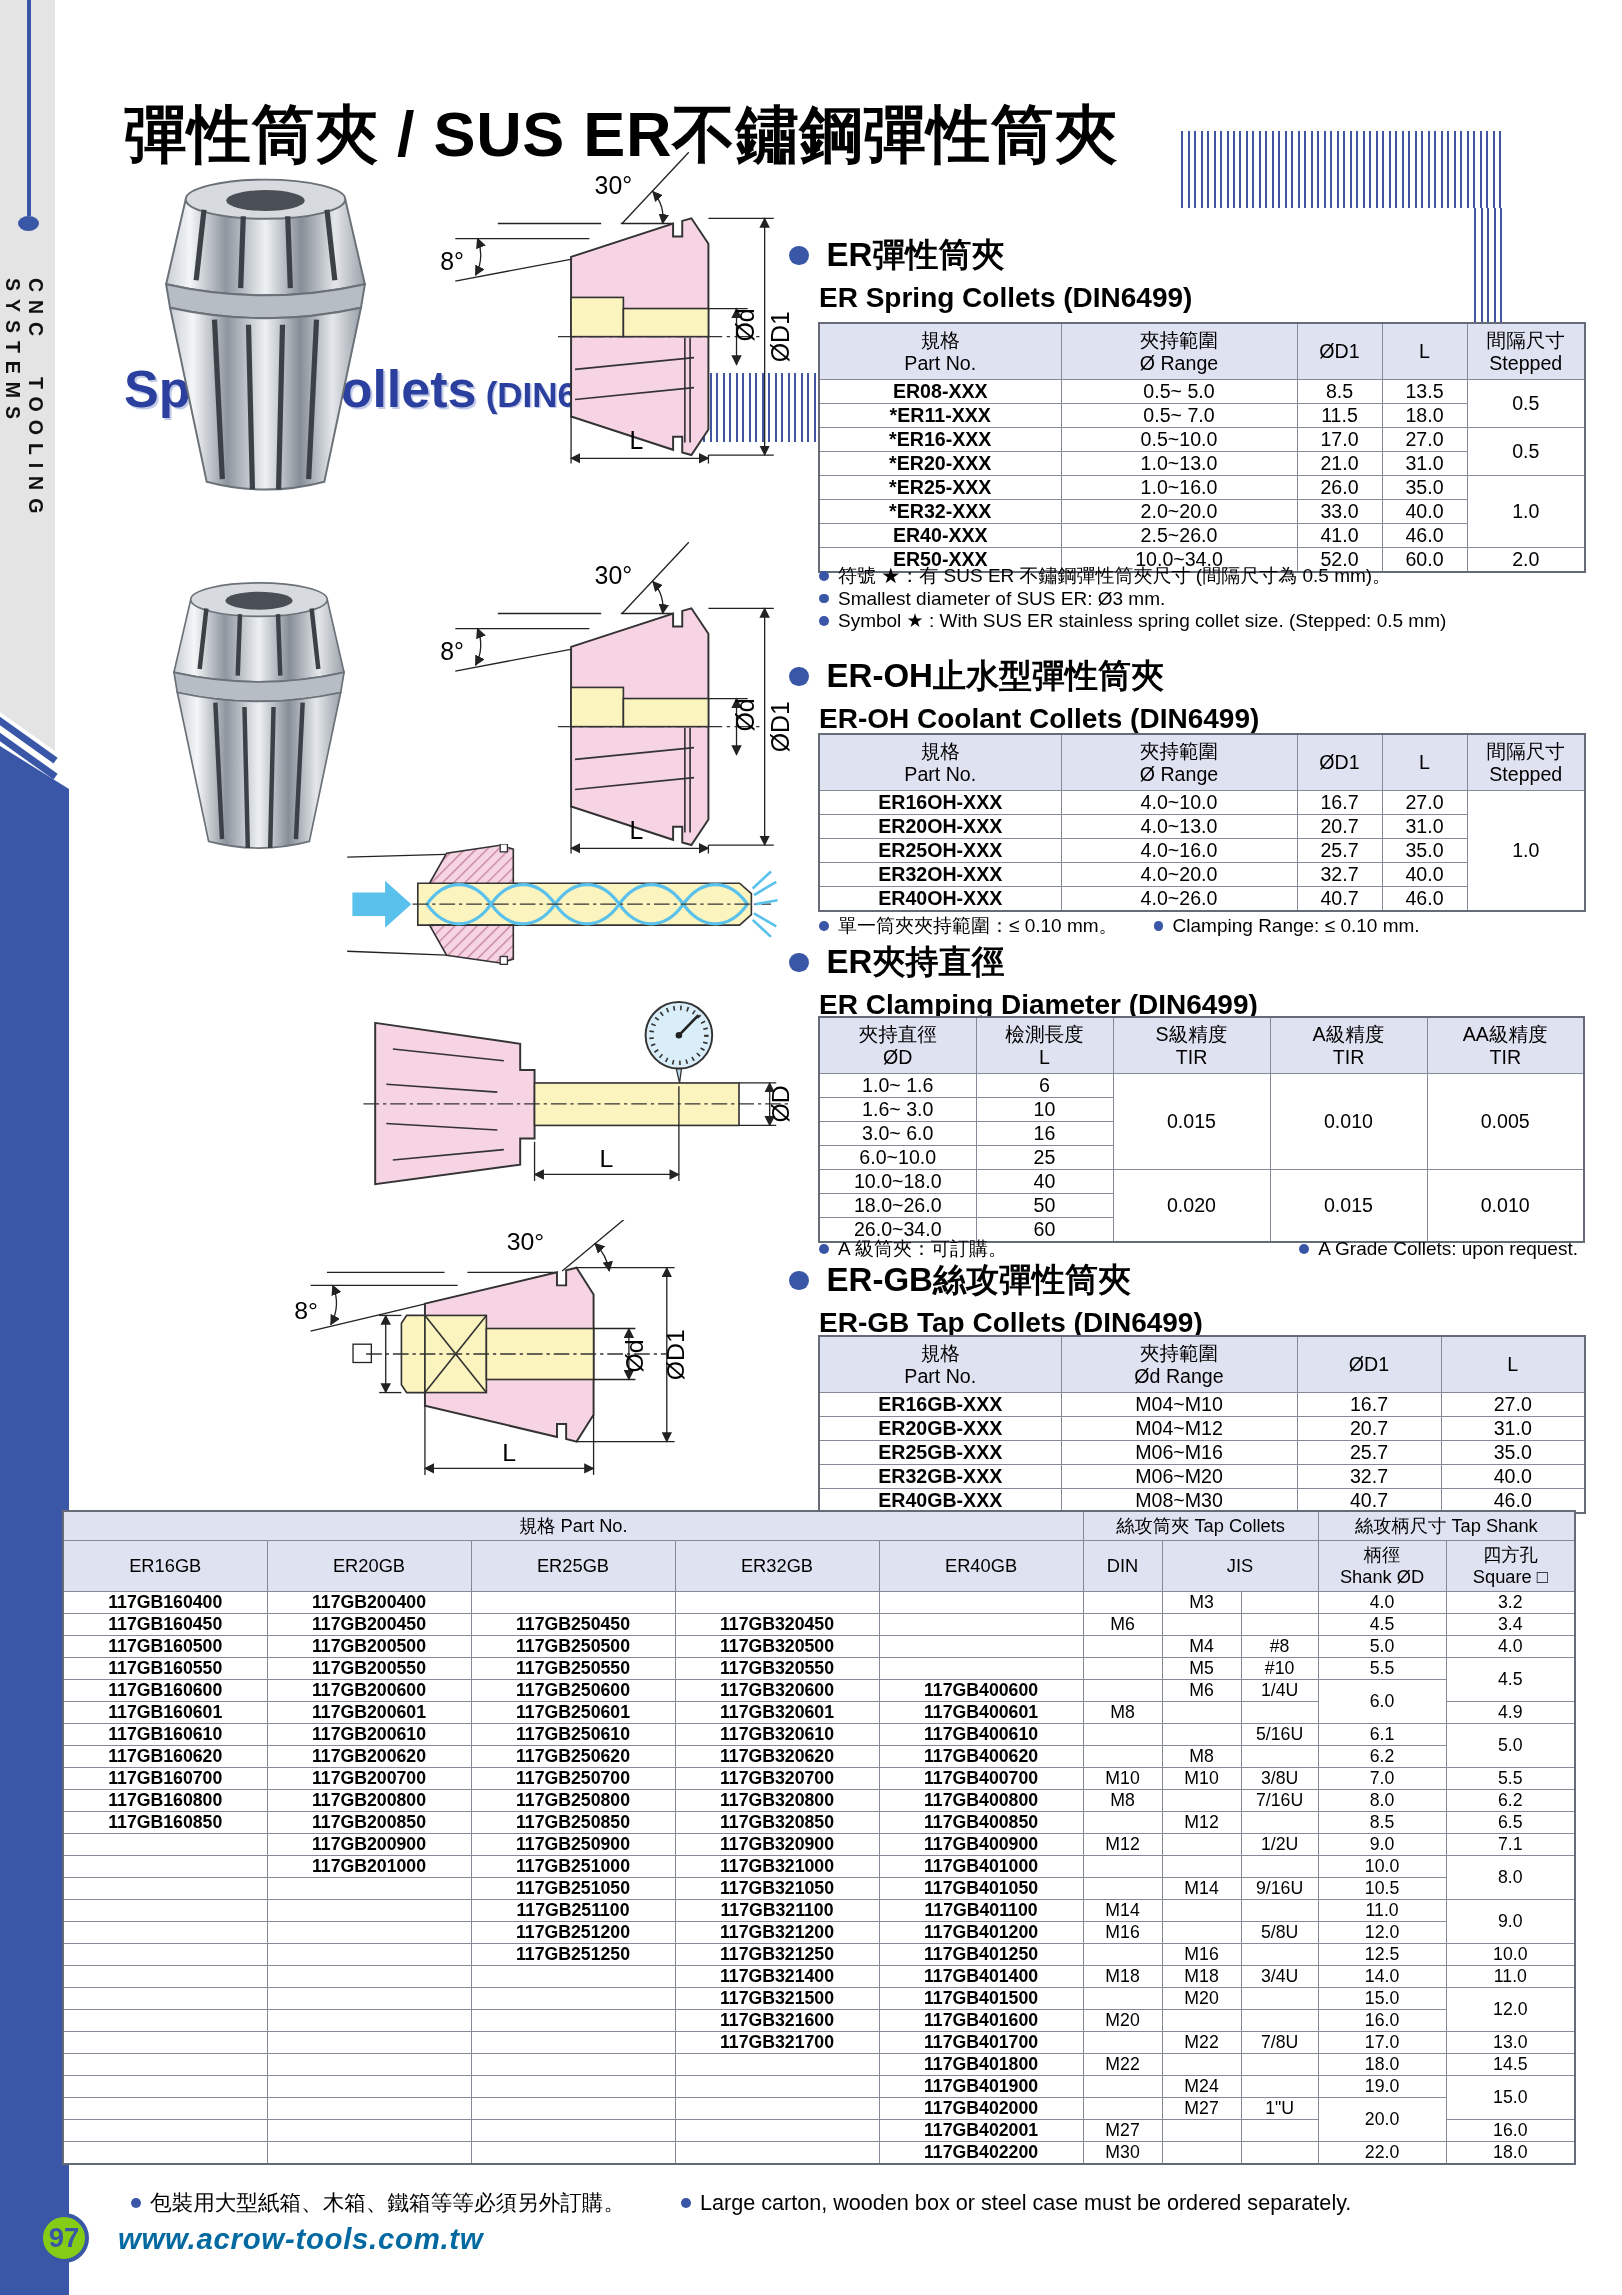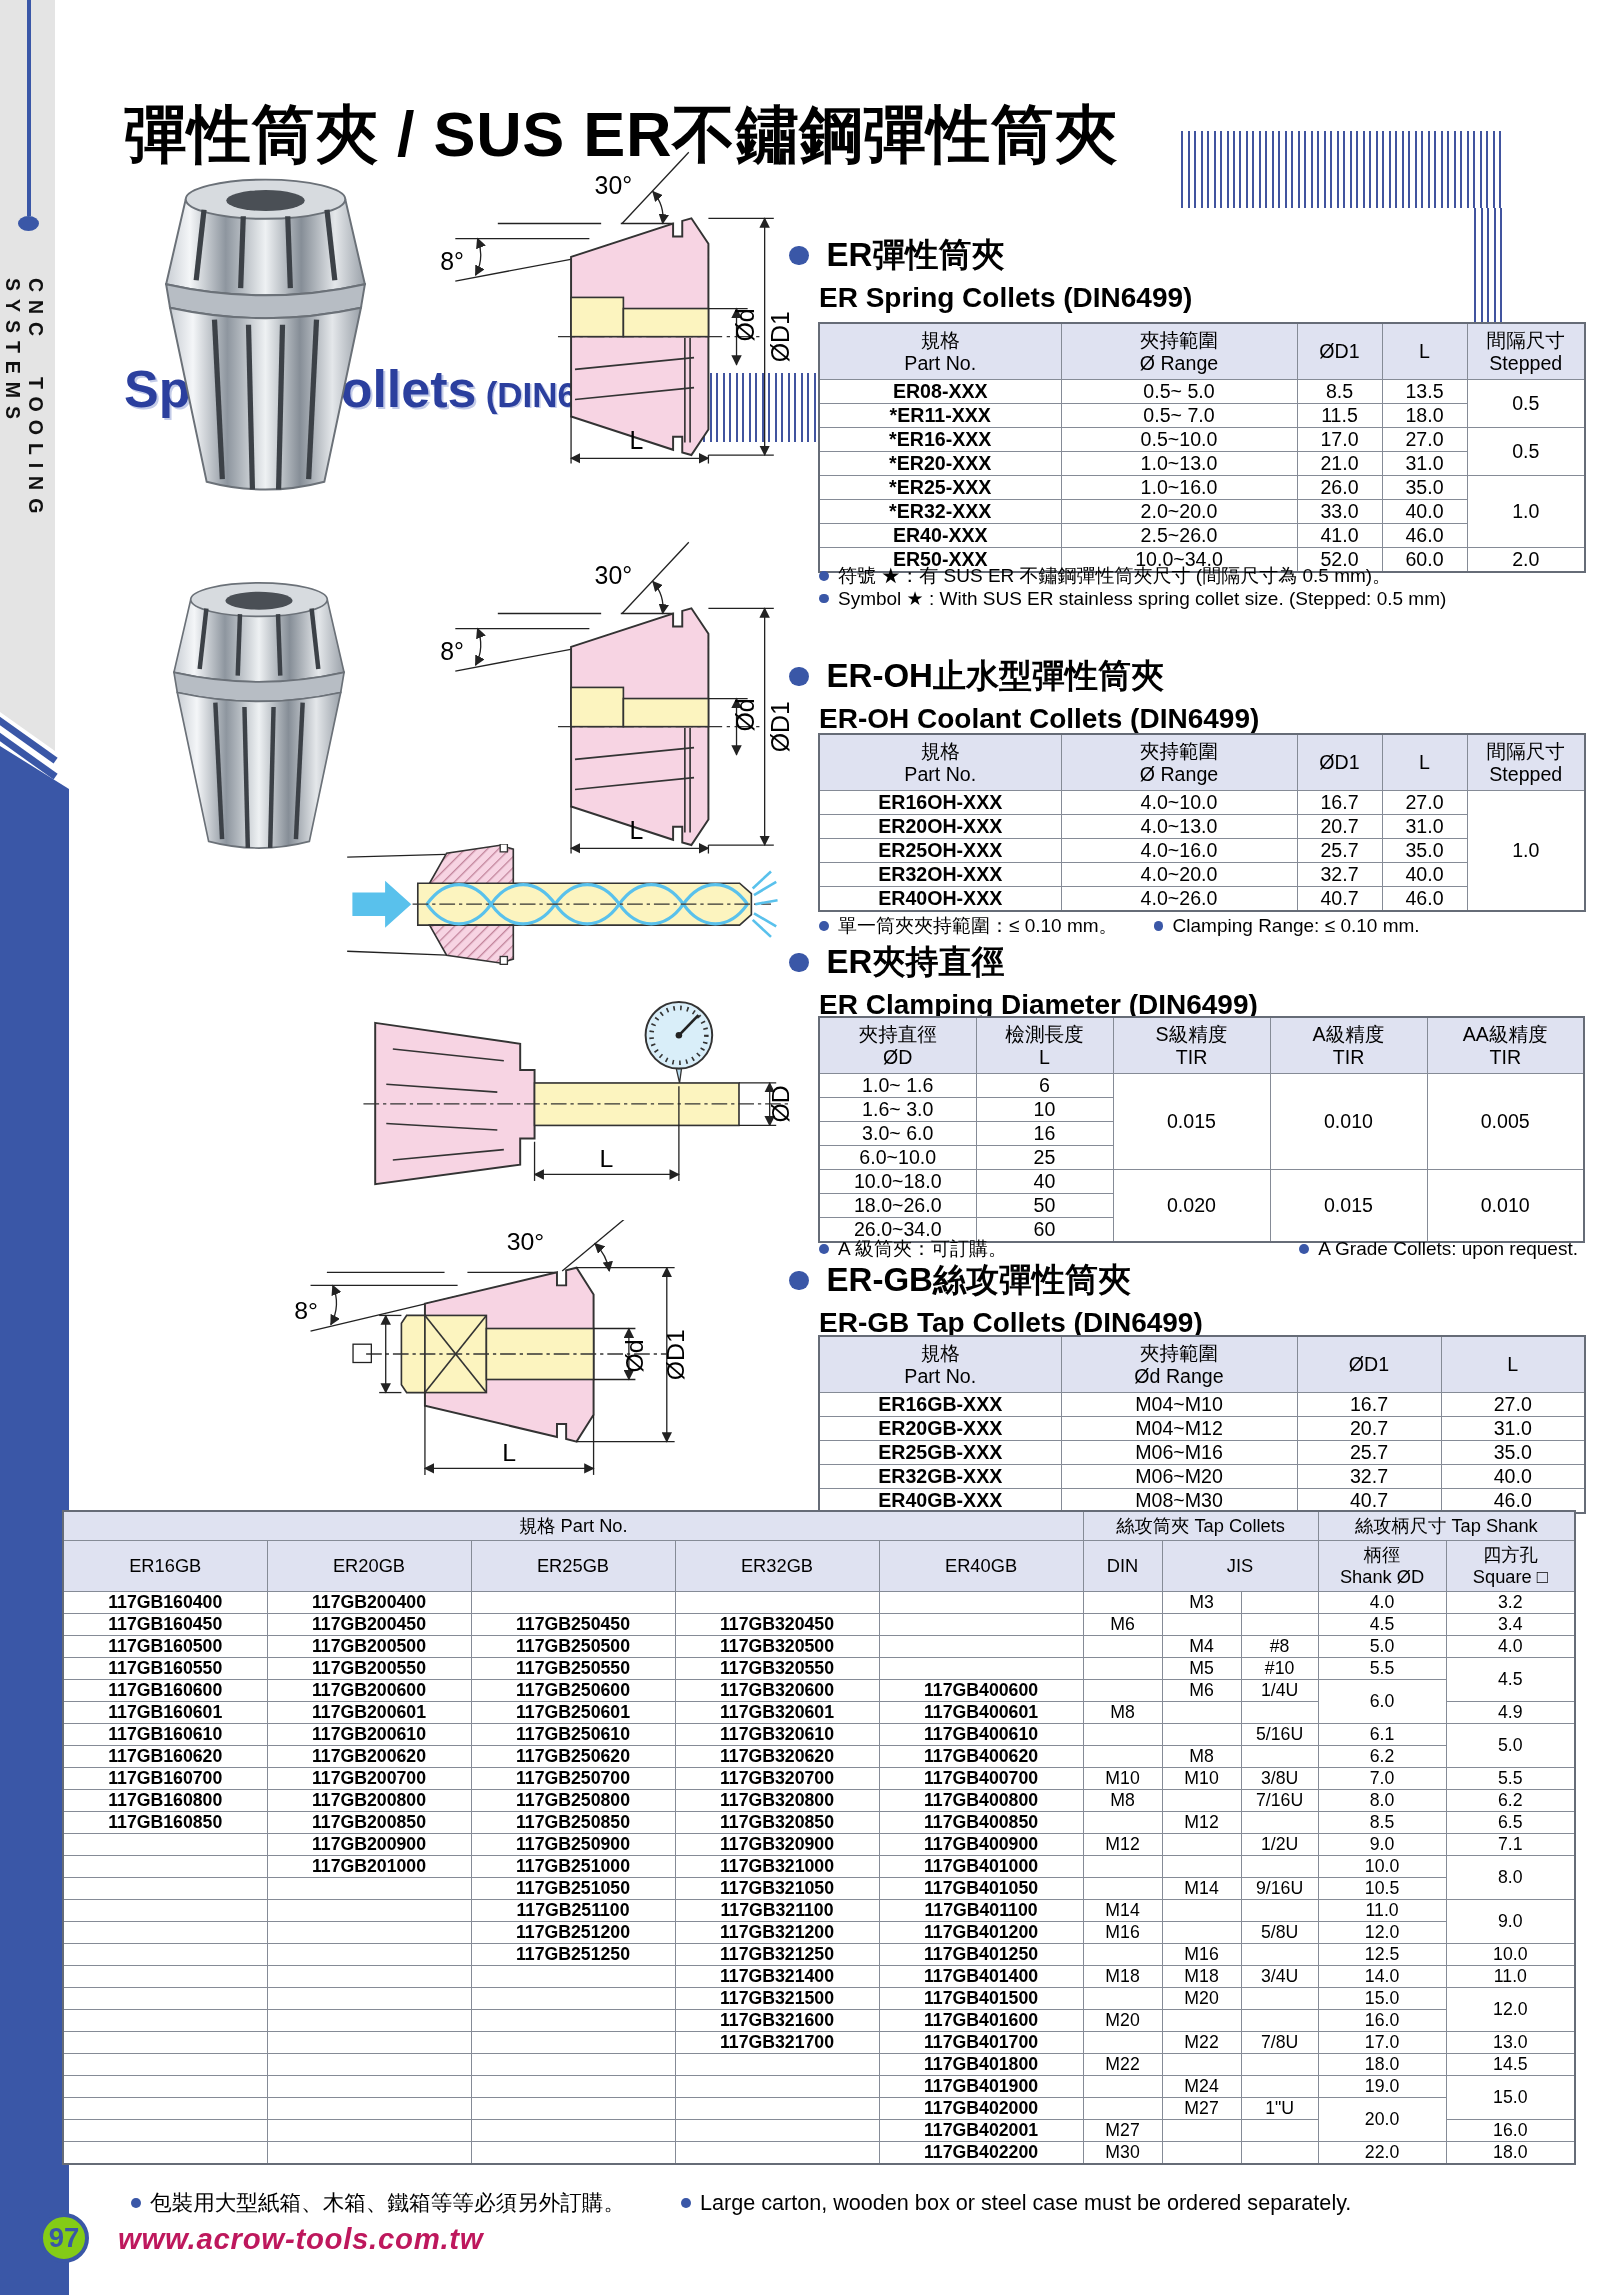--- a/index.html
+++ b/index.html
@@ -36,21 +36,21 @@
   .t-big td{font-size:17.7px;height:21px;padding:0 1.3px;}
   td.pn{font-weight:bold;}
   
   .note-row{display:flex;align-items:flex-start;font-size:19px;line-height:22px;}
   .bdot{width:9.8px;height:9.8px;border-radius:50%;background:#3a57a7;margin:5.9px 9.2px 0 0;flex:none;}
   .notes .note-row{margin-bottom:0.7px;}
   
   .foot-note{font-size:21.6px;}
   .page-circle{left:39px;top:2213px;width:50px;height:50px;border:4.6px solid #3a57a7;border-radius:50%;
     background:#84cc16;color:#3a57a7;font-size:27.5px;font-weight:bold;display:flex;align-items:center;justify-content:center;box-sizing:border-box;}
-  .website{left:118px;top:2222px;font-size:29.4px;font-weight:bold;font-style:italic;color:#be185d;letter-spacing:0.7px;}
+  .website{left:118px;top:2222px;font-size:29.4px;font-weight:bold;font-style:italic;color:#0369a1;letter-spacing:0.7px;}
   .fig{position:absolute;}
   svg text{font-family:"Liberation Sans",sans-serif;}
 </style>
 </head>
 <body>
 
 <div class="abs gray-strip"></div>
 <div class="abs side-line"></div>
 <div class="abs side-dot"></div>
 <div class="abs side-text">CNC TOOLING SYSTEMS</div>
@@ -374,20 +374,24 @@
       </tbody>
     </table>
   </div>
 <div class="abs notes" style="left:819px;top:565px;width:772px">
   <div class="note-row">
       <span class="bdot"></span>
       <span>符號 ★：有 SUS ER 不鏽鋼彈性筒夾尺寸 (間隔尺寸為 0.5 mm)。</span>
     </div>
   <div class="note-row">
       <span class="bdot"></span>
+      <span>Smallest diameter of SUS ER: Ø3 mm.</span>
+    </div>
+  <div class="note-row">
+      <span class="bdot"></span>
       <span>Symbol ★ : With SUS ER stainless spring collet size. (Stepped: 0.5 mm)</span>
     </div>
 </div>
 
 <div class="abs sh" style="left:789px;top:654px">
   <div class="zrow">
       <span class="dot"></span>
     <span class="zh">ER-OH止水型彈性筒夾</span>
     </div>
   <div class="en">ER-OH Coolant Collets (DIN6499)</div>

